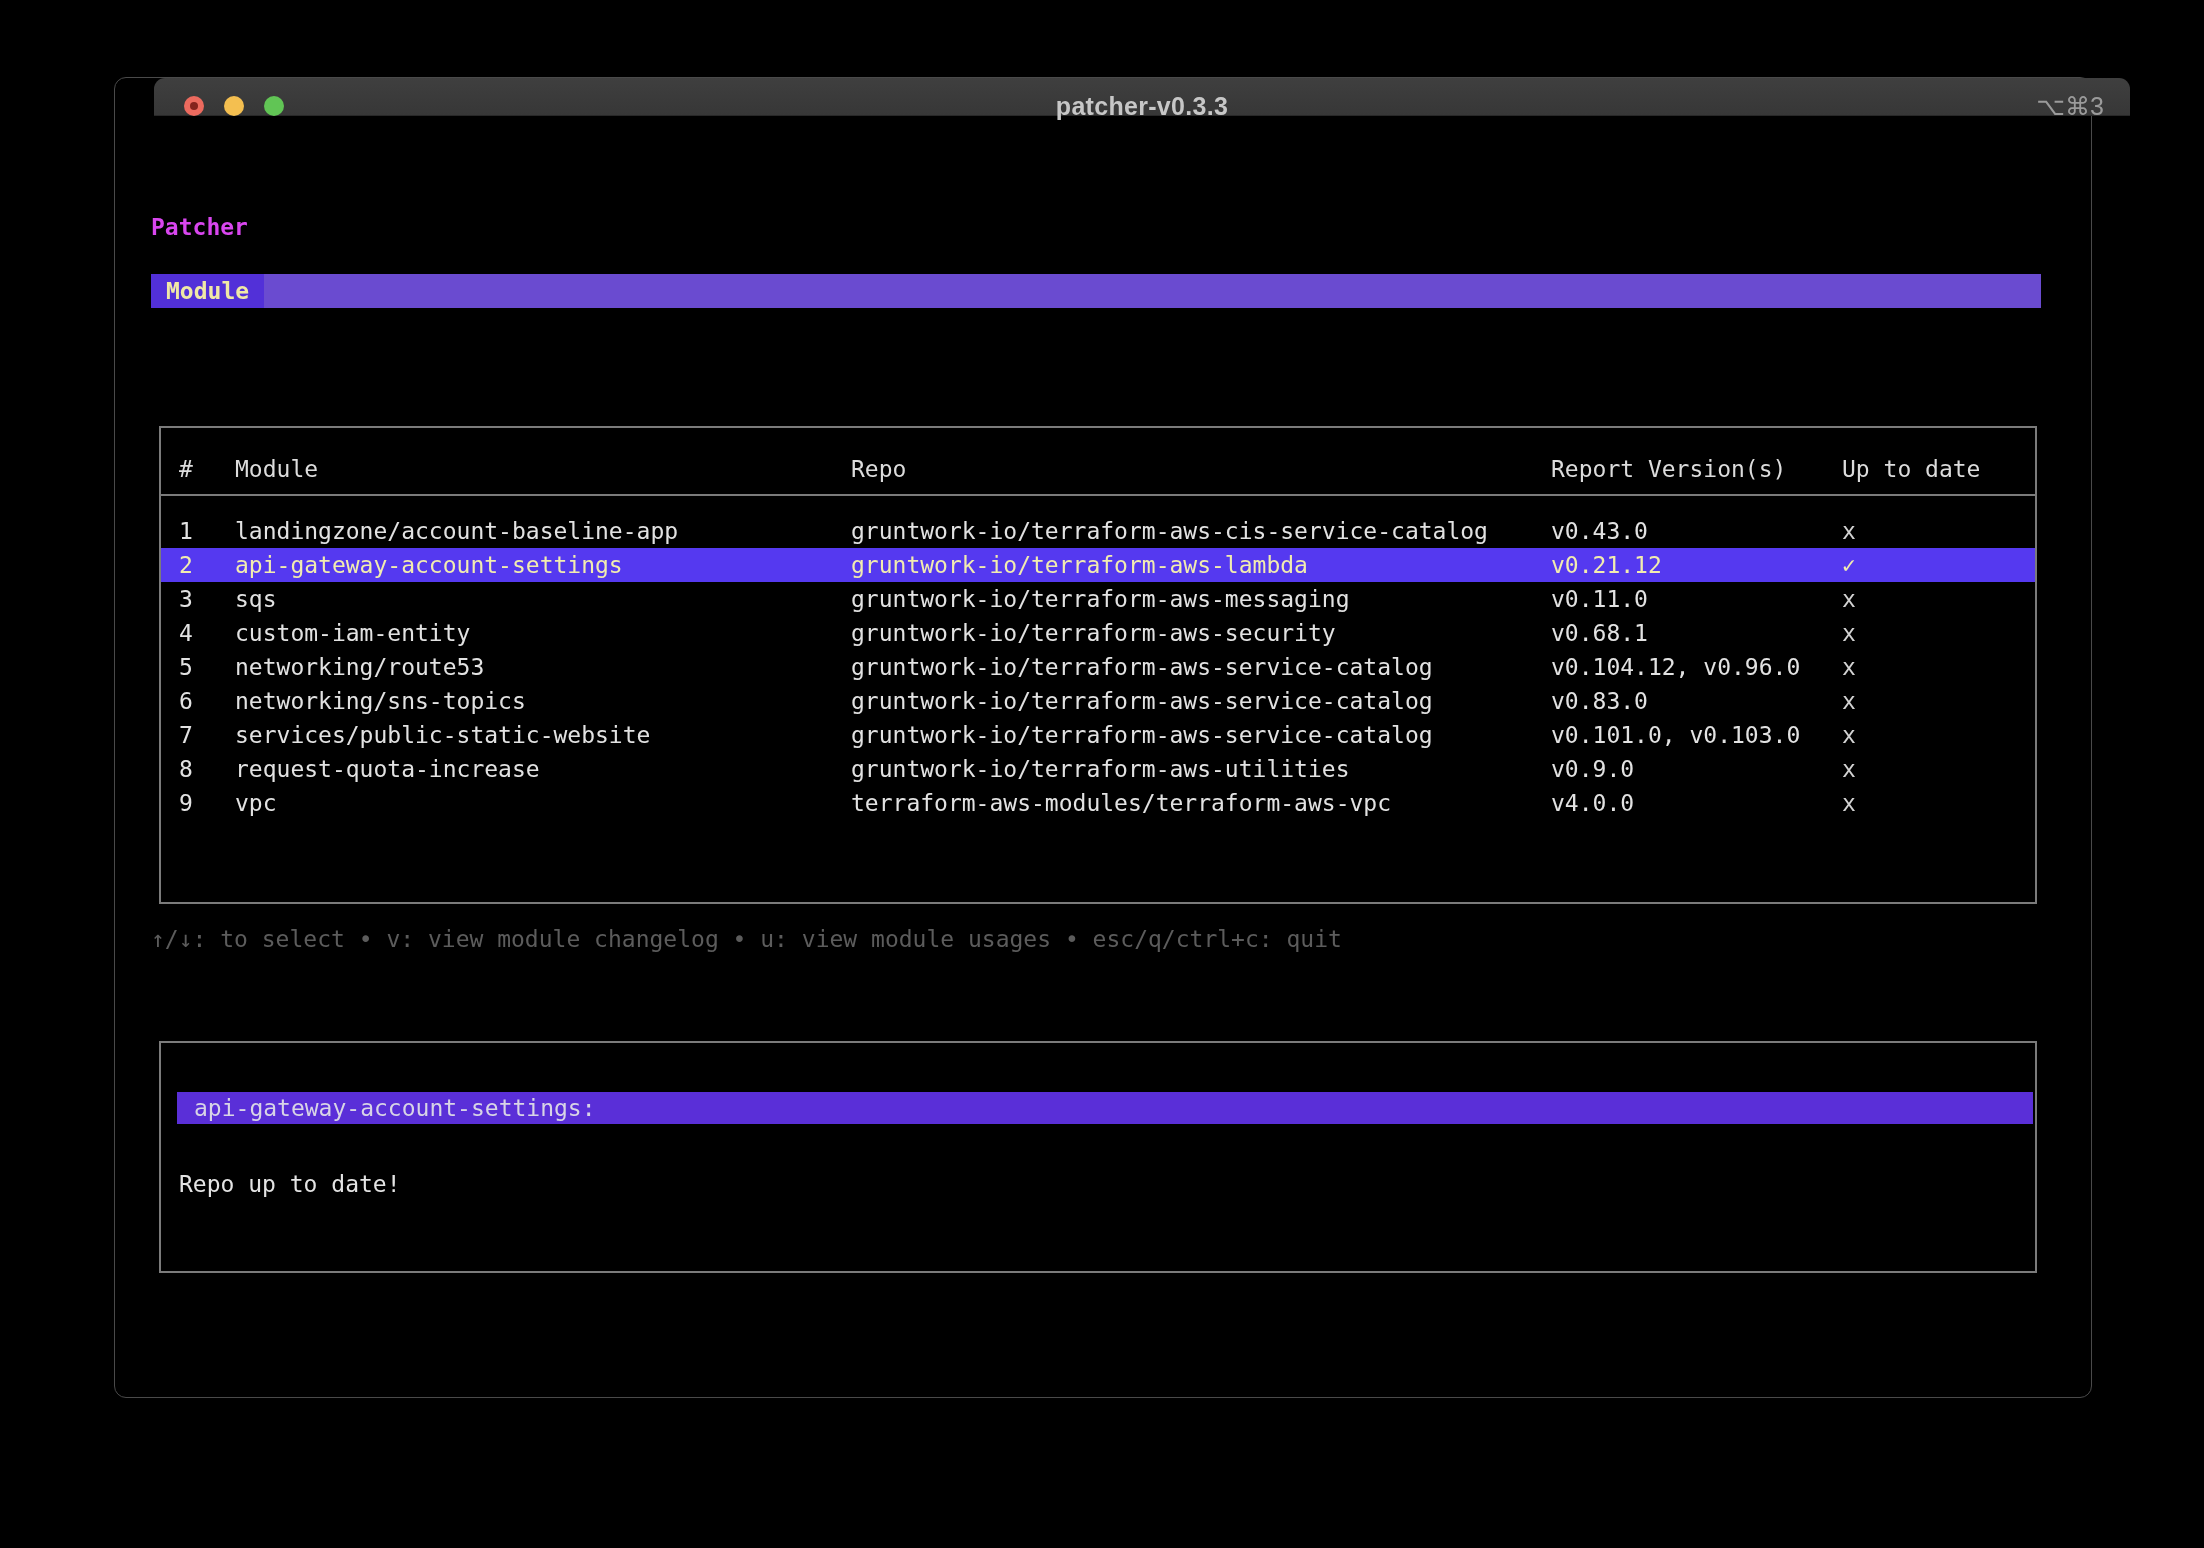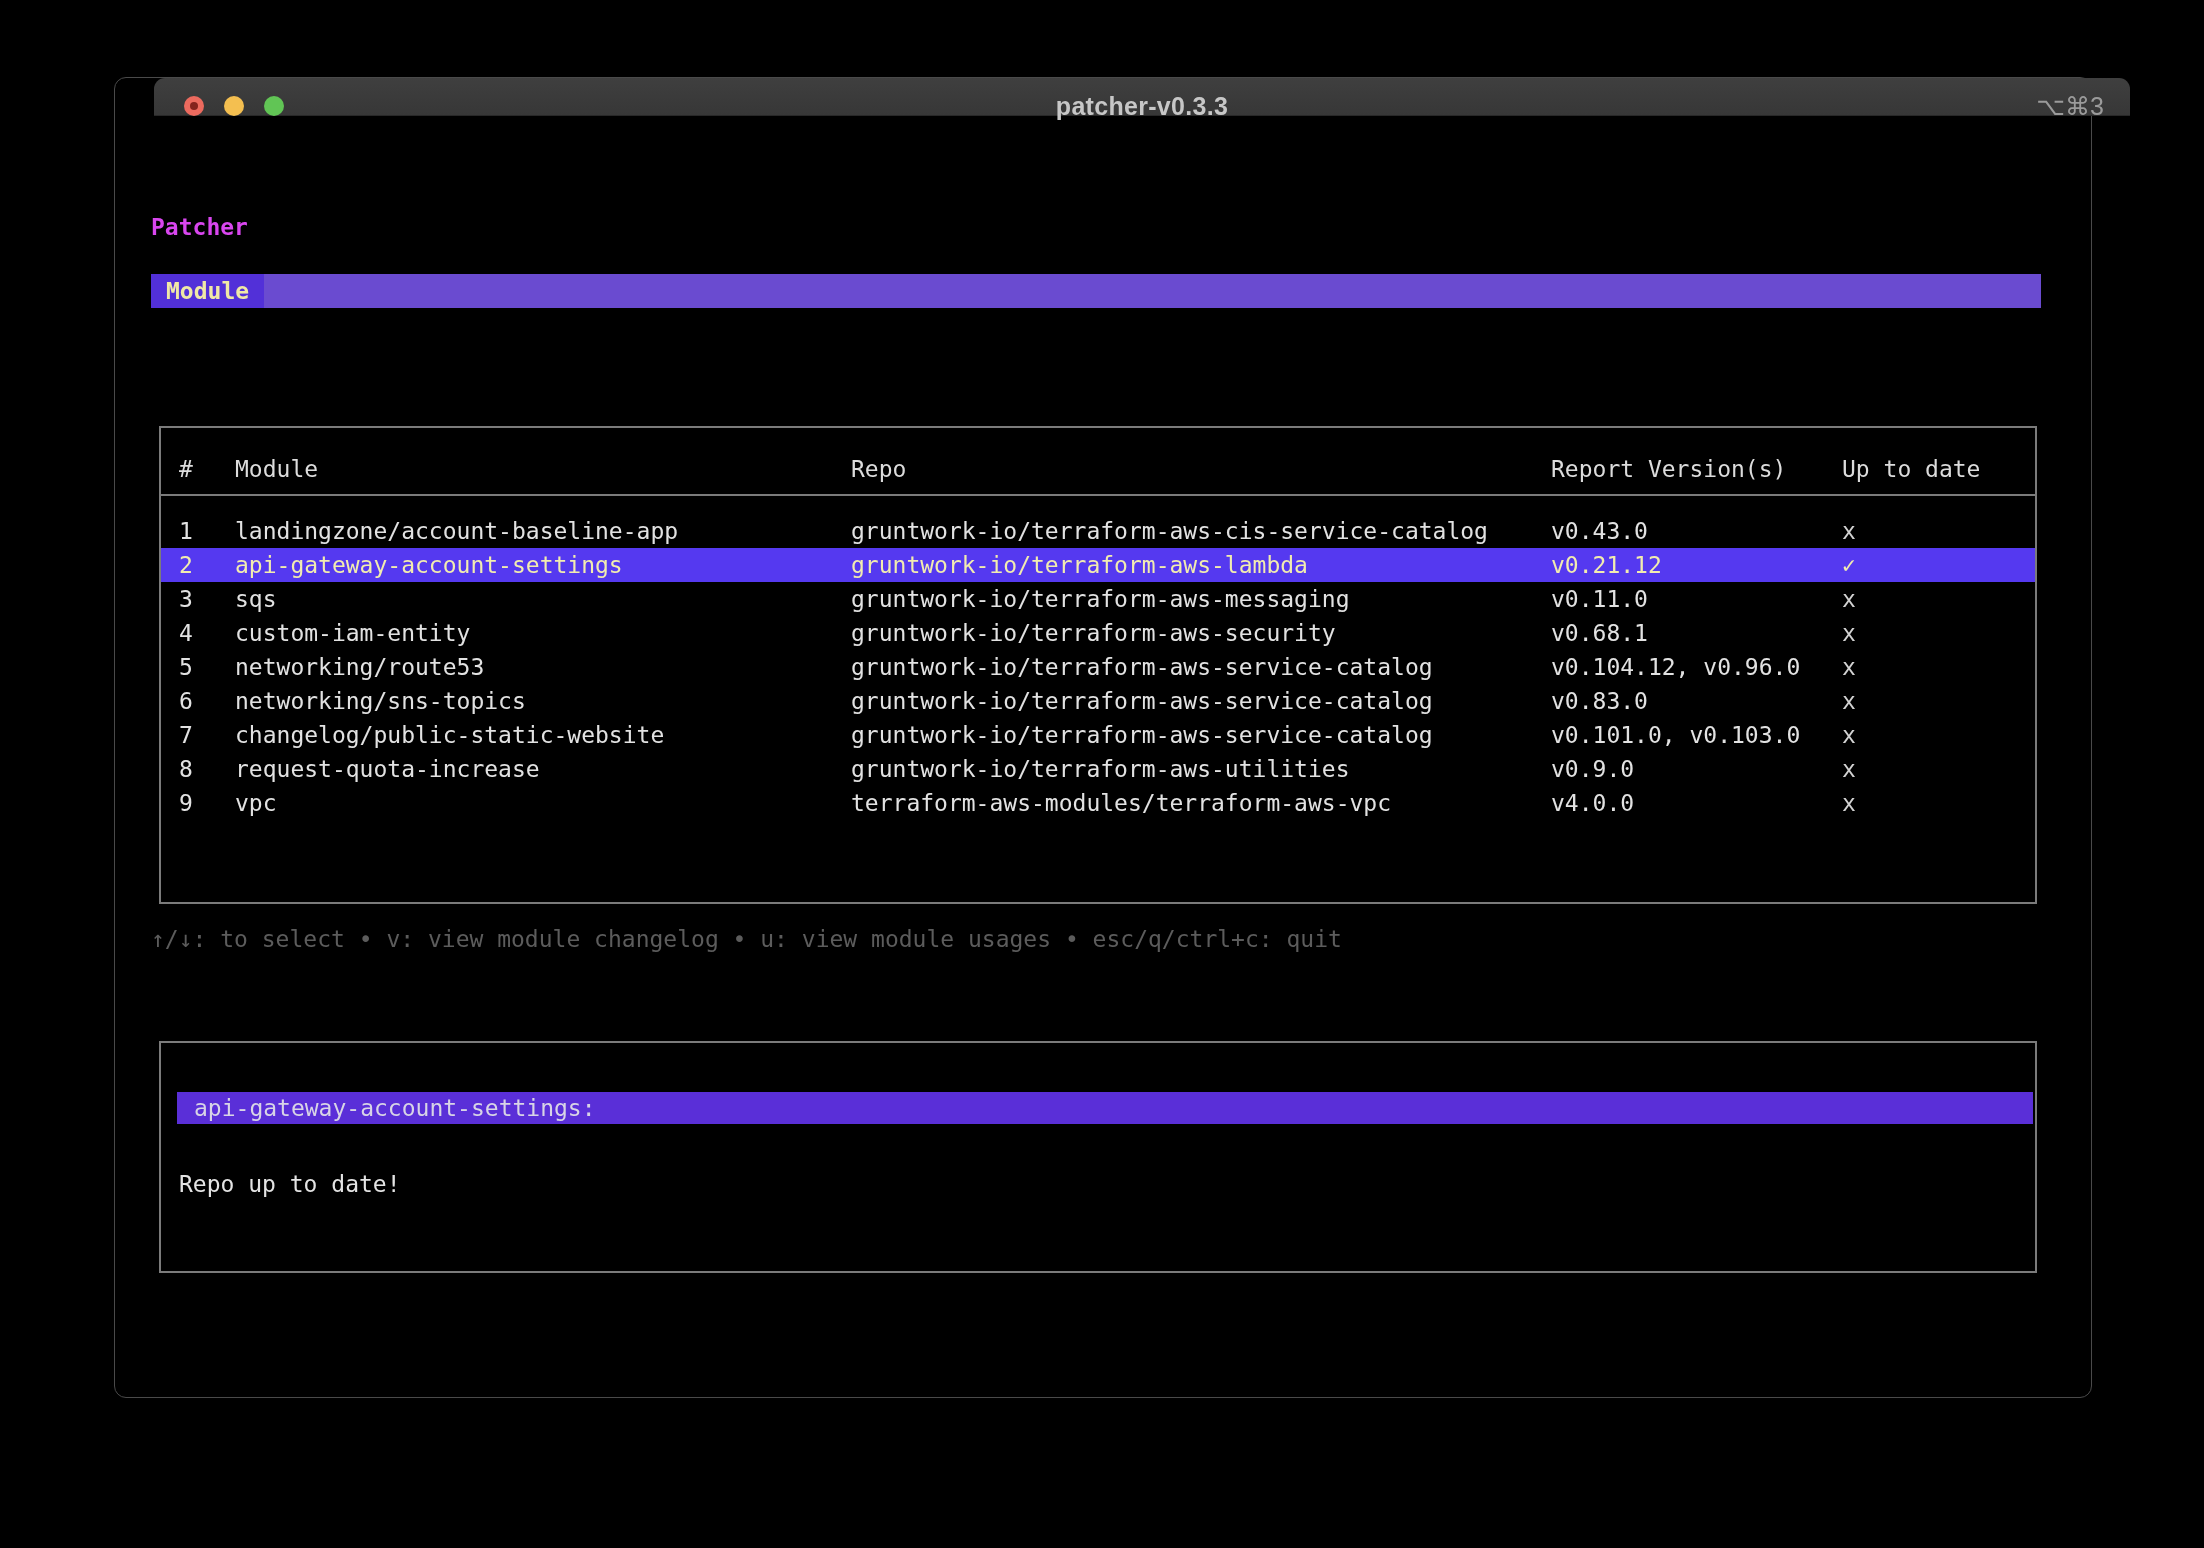--- a/index.html
+++ b/index.html
@@ -162,21 +162,21 @@
           <div class="trow">
             <span class="col c-num">6</span>
             <span class="col c-module">networking/sns-topics</span>
             <span class="col c-repo">gruntwork-io/terraform-aws-service-catalog</span>
             <span class="col c-version">v0.83.0</span>
             <span class="col c-utd">x</span>
           </div>
 
           <div class="trow">
             <span class="col c-num">7</span>
-            <span class="col c-module">changelog/public-static-website</span>
+            <span class="col c-module">services/public-static-website</span>
             <span class="col c-repo">gruntwork-io/terraform-aws-service-catalog</span>
             <span class="col c-version">v0.101.0, v0.103.0</span>
             <span class="col c-utd">x</span>
           </div>
 
           <div class="trow">
             <span class="col c-num">8</span>
             <span class="col c-module">request-quota-increase</span>
             <span class="col c-repo">gruntwork-io/terraform-aws-utilities</span>
             <span class="col c-version">v0.9.0</span>

